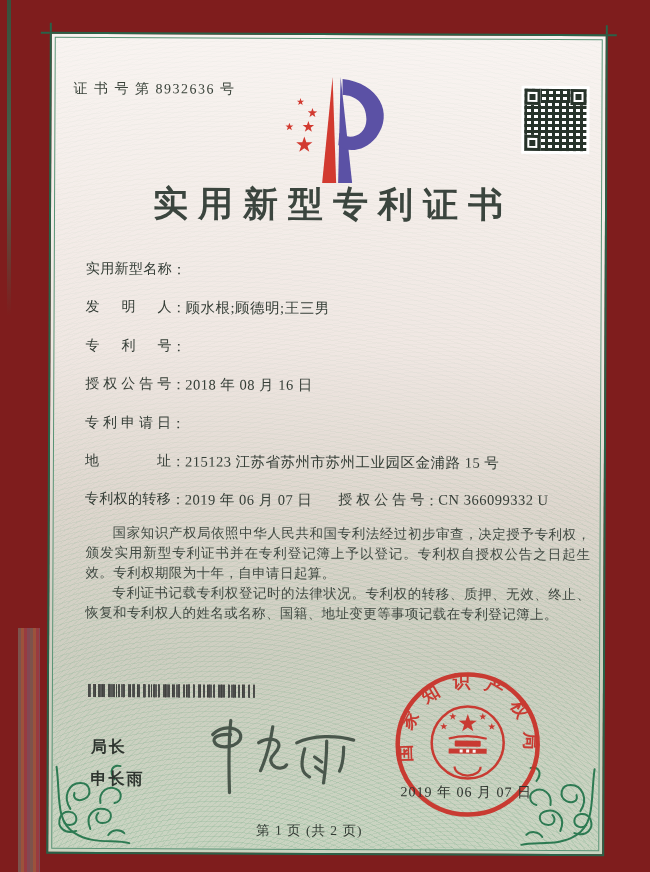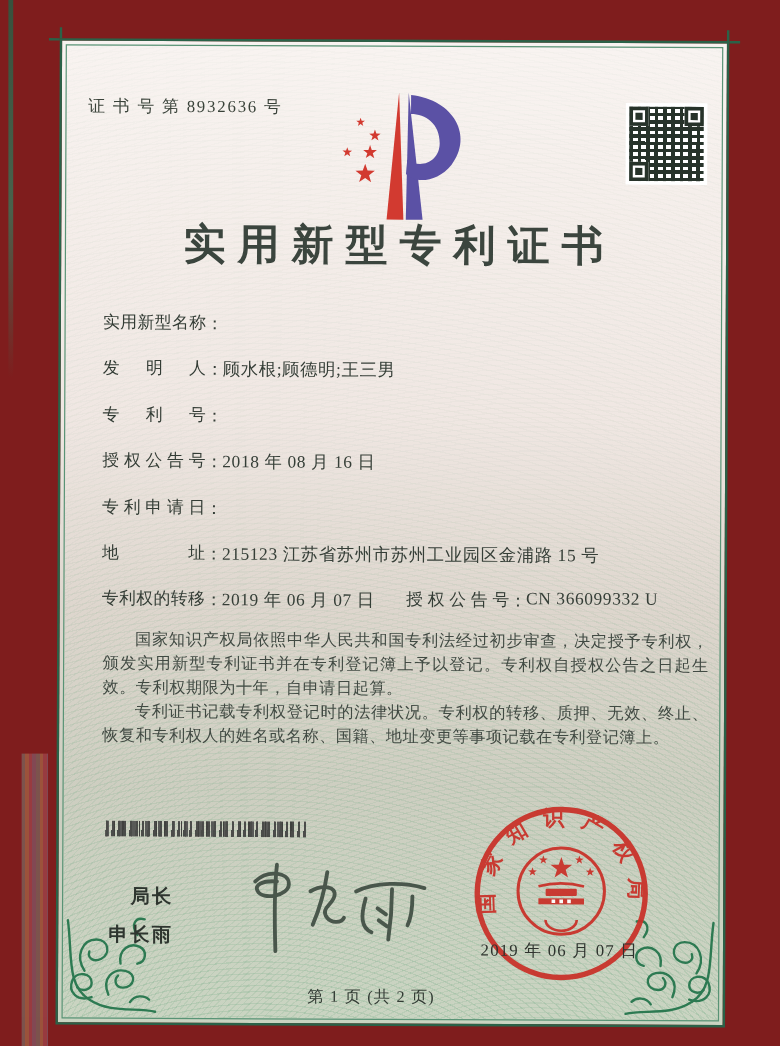--- a/index.html
+++ b/index.html
@@ -68,21 +68,21 @@
   .paras p{margin:0;text-indent:2em;}
 
   .barcode{position:absolute;left:39px;top:650px;width:167px;height:13px;opacity:.88;
     background-image:
       repeating-linear-gradient(90deg,#3a3a3a 0 2px,rgba(0,0,0,0) 2px 5px),
       repeating-linear-gradient(90deg,#2e2e2e 0 1px,rgba(0,0,0,0) 1px 7px),
       repeating-linear-gradient(90deg,#4a4a4a 0 3px,rgba(0,0,0,0) 3px 11px);}
 
   .director{position:absolute;left:42px;top:703px;font-family:"Liberation Sans","DejaVu Sans",sans-serif;
     font-size:16px;font-weight:600;color:#2e352f;letter-spacing:2px;}
-  .director div{margin-bottom:11px;text-align:right;}
+  .director div{margin-bottom:11px;}
   .signature{position:absolute;left:140px;top:678px;width:175px;height:88px;}
 
   .seal{position:absolute;left:344px;top:634px;width:150px;height:150px;z-index:4;opacity:.93;}
   .seal-date{position:absolute;left:352px;top:748px;z-index:5;font-size:14px;color:#2e332e;letter-spacing:1px;}
 
   .footer{position:absolute;left:0;right:0;top:787px;text-align:center;transform:translateX(-16px);
     font-size:13.5px;color:#333c35;letter-spacing:1px;}
 </style>
 </head>
 <body>

